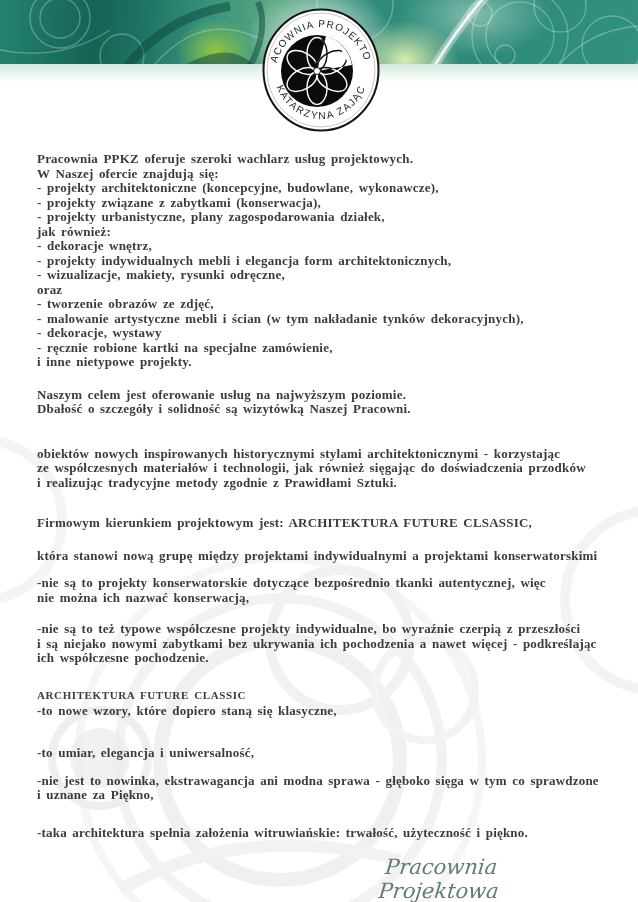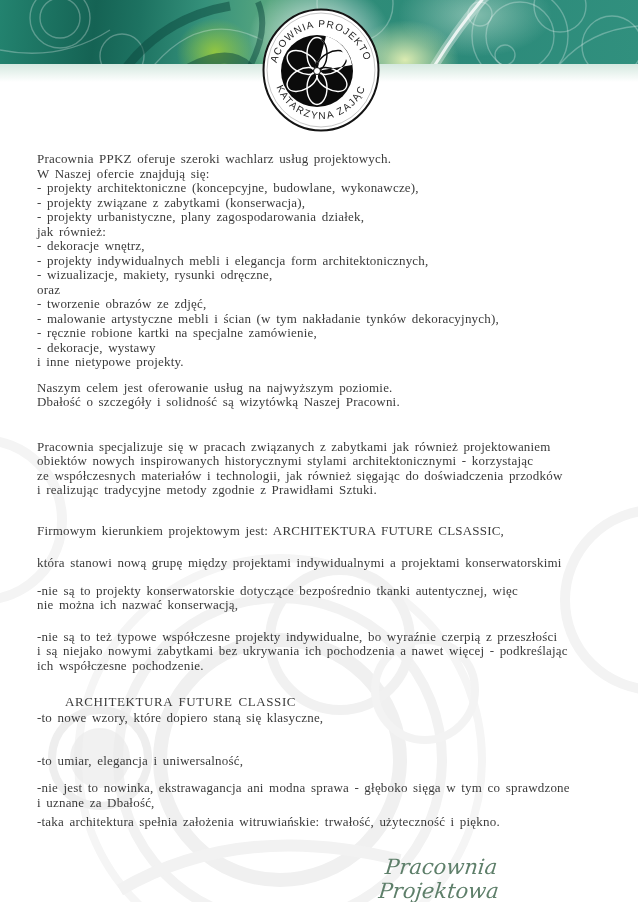--- a/index.html
+++ b/index.html
@@ -25,27 +25,28 @@
   
   .logo{position:absolute;left:261px;top:7px;width:120px;height:126px;}
   .logo text{font-family:"Liberation Sans","DejaVu Sans",sans-serif;fill:#1c1c1c;}
   
   .watermark{position:absolute;left:0;top:80px;}
   
   .content{
     position:absolute;left:37px;top:152px;width:575px;
     font-size:13px;line-height:14.5px;letter-spacing:.2px;word-spacing:2px;
     color:#3b3b3b;
+    font-weight:bold;
   }
   .para{margin:0;}
-  .heading .line{font-size:13px;line-height:18px;letter-spacing:.6px;margin-left:28px;}
-  .p1{margin-top:11px}.p2{margin-top:30px}.p3{margin-top:26px}
+  .heading .line{font-size:11px;line-height:18px;letter-spacing:.6px;}
+  .p1{margin-top:18px}.p2{margin-top:30px}.p3{margin-top:26px}
   .p4{margin-top:18px}.p5{margin-top:13px}.p6{margin-top:17px}
   .p7{margin-top:20px}.p8{margin-top:0}.p9{margin-top:28px}
-  .p10{margin-top:15px}.p11{margin-top:13px}.p12{margin-top:5px}
+  .p10{margin-top:15px}.p11{margin-top:13px}.p12{margin-top:23px}
   
   .signature{
     position:absolute;left:330px;top:855px;width:220px;text-align:center;
     color:#5e7f6a;font-family:"DejaVu Serif","Liberation Serif",serif;font-style:italic;
   }
   .sig-line1{font-size:21px;line-height:24px;transform:skewX(-6deg);}
 </style>
 </head>
 <body>
 
@@ -140,30 +141,29 @@
         <div class="line">- projekty architektoniczne (koncepcyjne, budowlane, wykonawcze),</div>
         <div class="line">- projekty związane z zabytkami (konserwacja),</div>
         <div class="line">- projekty urbanistyczne, plany zagospodarowania działek,</div>
         <div class="line">jak również:</div>
         <div class="line">- dekoracje wnętrz,</div>
         <div class="line">- projekty indywidualnych mebli i elegancja form architektonicznych,</div>
         <div class="line">- wizualizacje, makiety, rysunki odręczne,</div>
         <div class="line">oraz</div>
         <div class="line">- tworzenie obrazów ze zdjęć,</div>
         <div class="line">- malowanie artystyczne mebli i ścian (w tym nakładanie tynków dekoracyjnych),</div>
+        <div class="line">- dekoracje, wystawy</div>
         <div class="line">- ręcznie robione kartki na specjalne zamówienie,</div>
-        <div class="line">- dekoracje, wystawy</div>
         <div class="line">i inne nietypowe projekty.</div>
       </div>
       <div class="para p1">
         <div class="line">Naszym celem jest oferowanie usług na najwyższym poziomie.</div>
         <div class="line">Dbałość o szczegóły i solidność są wizytówką Naszej Pracowni.</div>
       </div>
       <div class="para p2">
-        <div class="line">Pracownia specjalizuje się w pracach związanych z zabytkami jak również projektowaniem</div>
         <div class="line">obiektów nowych inspirowanych historycznymi stylami architektonicznymi - korzystając</div>
         <div class="line">ze współczesnych materiałów i technologii, jak również sięgając do doświadczenia przodków</div>
         <div class="line">i realizując tradycyjne metody zgodnie z Prawidłami Sztuki.</div>
       </div>
       <div class="para p3">
         <div class="line">Firmowym kierunkiem projektowym jest: ARCHITEKTURA FUTURE CLSASSIC,</div>
       </div>
       <div class="para p4">
         <div class="line">która stanowi nową grupę między projektami indywidualnymi a projektami konserwatorskimi</div>
       </div>
@@ -180,21 +180,21 @@
         <div class="line">ARCHITEKTURA FUTURE CLASSIC</div>
       </div>
       <div class="para p8">
         <div class="line">-to nowe wzory, które dopiero staną się klasyczne,</div>
       </div>
       <div class="para p9">
         <div class="line">-to umiar, elegancja i uniwersalność,</div>
       </div>
       <div class="para p11">
         <div class="line">-nie jest to nowinka, ekstrawagancja ani modna sprawa - głęboko sięga w tym co sprawdzone</div>
-        <div class="line">i uznane za Dbałość,</div>
+        <div class="line">i uznane za Piękno,</div>
       </div>
       <div class="para p12">
         <div class="line">-taka architektura spełnia założenia witruwiańskie: trwałość, użyteczność i piękno.</div>
       </div>
     </div>
 
   <div class="signature">
     <div class="sig-line1">Pracownia Projektowa</div>
 
   </div>

